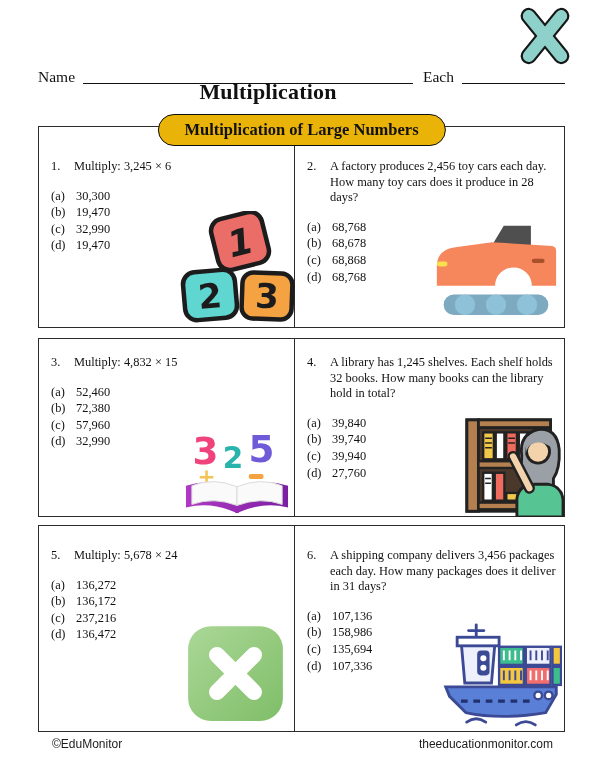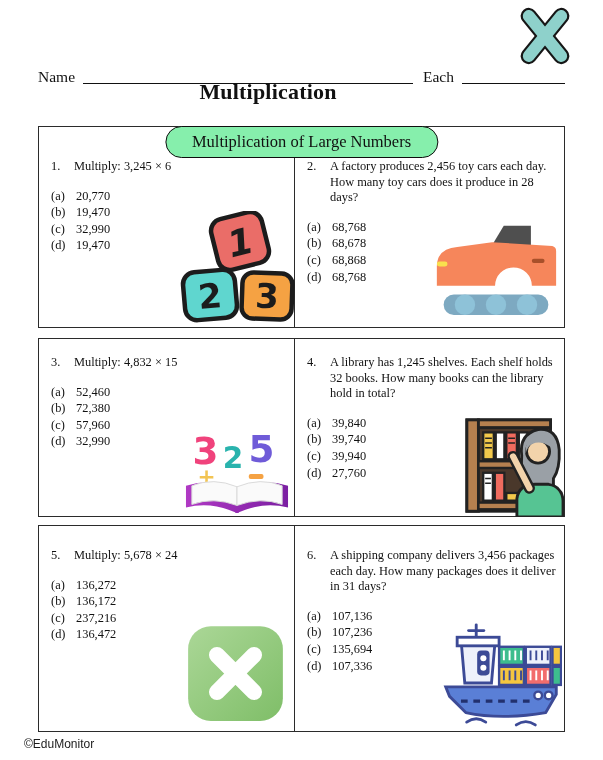--- a/index.html
+++ b/index.html
@@ -20,23 +20,23 @@
   .name-date {
     position:absolute; top:67px; left:38px; width:527px;
     display:flex; align-items:flex-end; font-size:15.5px;
   }
   .blank-line { border-bottom:1.3px solid #111; height:17px; align-self:flex-end; }
   .name-line { flex:1; margin:0 10px 2px 8px; }
   .date-line { width:103px; margin:0 0 2px 8px; }
 
   .grid-area { position:absolute; left:38px; top:110px; width:527px; }
   .pill {
-    position:absolute; top:16px; left:50%; transform:translateX(-50%);
-    background:#86efac; border:1.7px solid #0e0e0e; border-radius:20px;
-    padding:5px 26px; font-size:16.5px; font-weight:normal; white-space:nowrap; z-index:2;
+    position:absolute; top:4px; left:50%; transform:translateX(-50%);
+    background:#eab308; border:1.7px solid #0e0e0e; border-radius:20px;
+    padding:5px 26px; font-size:16.5px; font-weight:bold; white-space:nowrap; z-index:2;
   }
   .rows { padding-top:16px; }
   .row { display:flex; border:1.2px solid #2b2b2b; background:#fff; }
   .row-1 { height:202px; margin-bottom:10px; }
   .row-2 { height:179px; margin-bottom:8px; }
   .row-3 { height:207px; }
   .cell { position:relative; padding:16px 8px 0 12px; font-size:12.4px; line-height:15.6px; }
   .cell.left  { width:256px; border-right:1.2px solid #2b2b2b; }
   .cell.right { flex:1; }
   .row-1 .cell { padding-top:32px; }
@@ -55,21 +55,21 @@
   .illus-1 { right:4px;  bottom:12px; width:128px; }
   .illus-2 { right:4px;  bottom:3px;  width:106px; }
   .illus-3 { right:0;    bottom:-1px; width:100px; }
   .illus-4 { right:7px;  bottom:4px;  width:103px; }
   .illus-5 { right:2px;  bottom:2px;  width:122px; }
 
   .footer-left, .footer-right {
     position:absolute; bottom:9px;
     font-family:"Liberation Sans", sans-serif; font-size:12px; color:#1c1c1c;
   }
-  .footer-left { left:24px;text-align:right; }
+  .footer-left { left:52px;text-align:right; }
   .footer-right { right:50px; }
 </style>
 </head>
 <body>
 
 <div class="sheet">
 
   <div class="page-title">Multiplication</div>
 
   <svg class="x-icon" viewBox="0 0 100 96">
@@ -95,21 +95,21 @@
     <div class="rows" id="rows">
         <div class="row row-1">
           <div class="cell left">
             <div class="q-head">
               <span class="q-num">1.</span>
               <span class="q-text">Multiply: 3,245 × 6</span>
             </div>
             <div class="options">
               <div class="opt">
                 <span class="opt-label">(a)</span>
-                <span>20,770</span>
+                <span>30,300</span>
               </div>
               <div class="opt">
                 <span class="opt-label">(b)</span>
                 <span>19,470</span>
               </div>
               <div class="opt">
                 <span class="opt-label">(c)</span>
                 <span>32,990</span>
               </div>
               <div class="opt">
@@ -310,21 +310,21 @@
               <span class="q-num">6.</span>
               <span class="q-text">A shipping company delivers 3,456 packages each day. How many packages does it deliver in 31 days?</span>
             </div>
             <div class="options">
               <div class="opt">
                 <span class="opt-label">(a)</span>
                 <span>107,136</span>
               </div>
               <div class="opt">
                 <span class="opt-label">(b)</span>
-                <span>107,236</span>
+                <span>158,986</span>
               </div>
               <div class="opt">
                 <span class="opt-label">(c)</span>
                 <span>135,694</span>
               </div>
               <div class="opt">
                 <span class="opt-label">(d)</span>
                 <span>107,336</span>
               </div>
             </div>
@@ -362,14 +362,15 @@
   <path d="M28,105 Q38,98 48,105" stroke="#3c4a96" stroke-width="3" fill="none" stroke-linecap="round"></path>
   <path d="M80,108 Q90,101 100,108" stroke="#3c4a96" stroke-width="3" fill="none" stroke-linecap="round"></path>
 </svg>
             </div>
           </div>
         </div>
       </div>
   </div>
 
   <span class="footer-left">©EduMonitor</span>
+  <span class="footer-right">theeducationmonitor.com</span>
 
 </div>
 
 </body></html>

